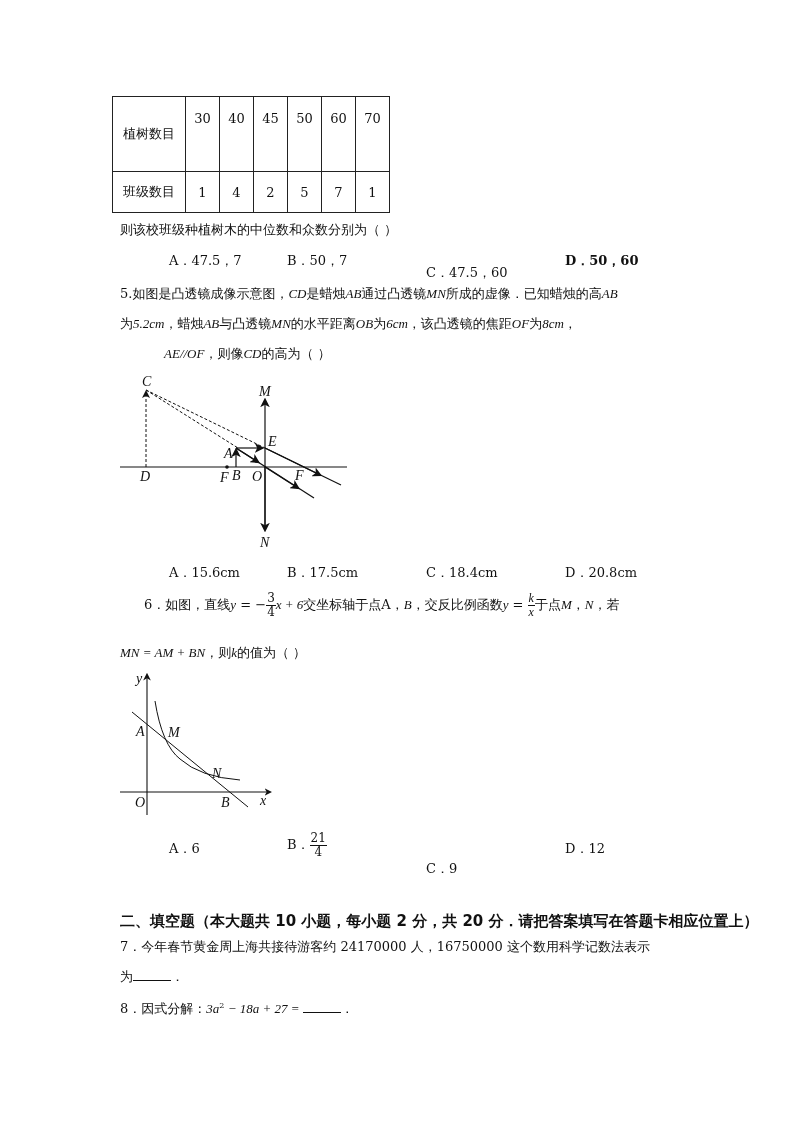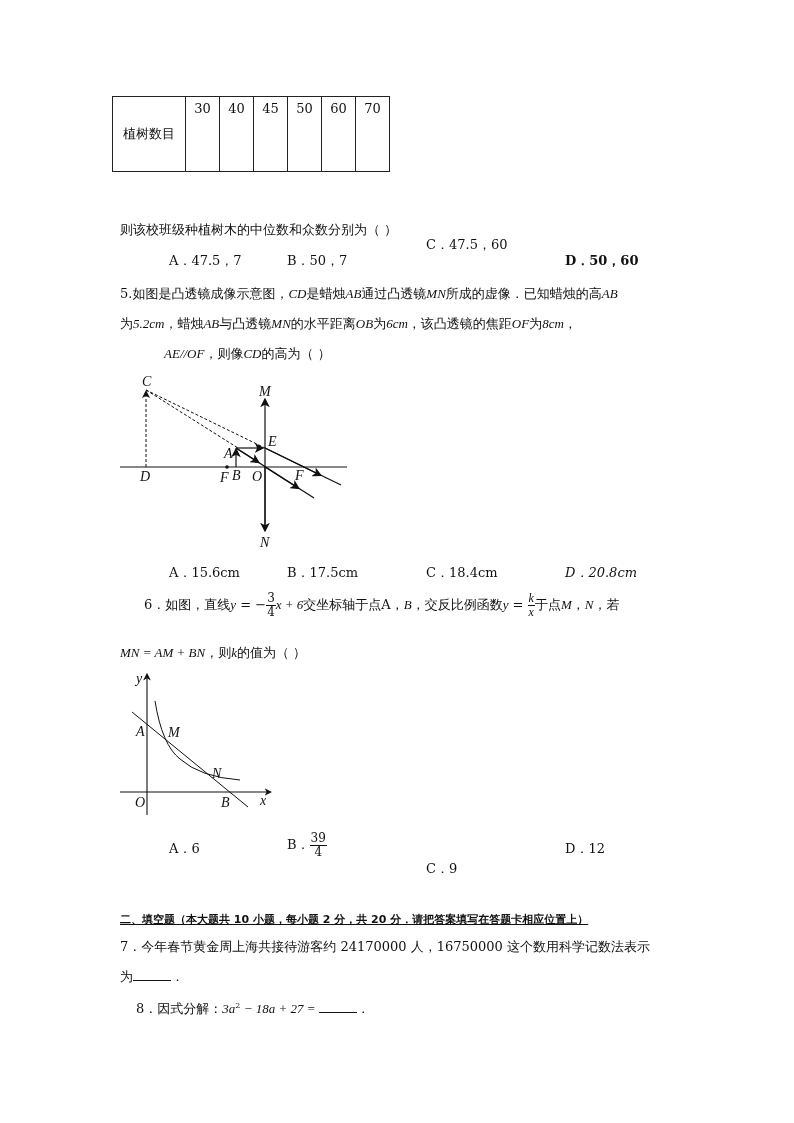--- a/index.html
+++ b/index.html
@@ -3,53 +3,62 @@
 <meta charset="utf-8">
 <style>
   html, body { margin:0; padding:0; background:#fff; }
   body { width:794px; height:1123px; position:relative; overflow:hidden;
          font-family:"DejaVu Serif","Liberation Serif",serif; color:#111; font-size:13px; }
   .abs { position:absolute; white-space:nowrap; }
   .it { font-style:italic; font-family:"Liberation Serif",serif; }
   table.data { position:absolute; left:112px; top:96px; border-collapse:collapse; font-size:13px; }
   table.data td { border:1px solid #222; text-align:center; padding:0; }
   table.data td.head { width:72px; height:74px; }
-  table.data td.val { width:33px; vertical-align:top; padding-top:4px; }
+  table.data td.val { width:33px; vertical-align:top; padding-top:14px; }
   table.data tr.r2 td { height:40px; vertical-align:middle; padding-top:0; }
   .opt { position:absolute; font-size:13px; white-space:nowrap;margin-left:29px; }
   .frac { display:inline-block; vertical-align:middle; text-align:center; line-height:1.05; font-size:12px; }
   .frac span { display:block; }
   .frac .num { border-bottom:1px solid #111; padding:0 1px; }
   .blank { display:inline-block; width:38px; border-bottom:1px solid #111; height:12px; }
-  .sec { font-weight:bold; font-family:"DejaVu Sans","Liberation Sans",sans-serif; font-size:11px;text-decoration:underline; }
+  .sec { font-weight:bold; font-family:"DejaVu Sans","Liberation Sans",sans-serif; font-size:15px; }
   svg text { font-family:"Liberation Serif",serif; font-style:italic; font-size:14px; fill:#111; }
 </style>
 </head>
 <body>
 
 <table class="data">
   <tbody>
       <tr>
     <td class="head">植树数目</td>
     <td class="val">30</td>
     <td class="val">40</td>
     <td class="val">45</td>
     <td class="val">50</td>
     <td class="val">60</td>
     <td class="val">70</td>
   </tr>
+  <tr class="r2">
+    <td class="head" style="height:40px">班级数目</td>
+    <td class="val">1</td>
+    <td class="val">4</td>
+    <td class="val">2</td>
+    <td class="val">5</td>
+    <td class="val">7</td>
+    <td class="val">1</td>
+  </tr>
 </tbody>
   </table>
 
 <div class="abs" style="left:120px;top:221px;">则该校班级种植树木的中位数和众数分别为（    ）</div>
 
 <div>
   <div class="opt" style="left:140px;top:252px;"><span>A．</span><span>47.5，7</span></div>
   <div class="opt" style="left:258px;top:252px;"><span>B．</span><span>50，7</span></div>
-  <div class="opt" style="left:397px;top:236px;text-align:right;"><span>C．</span><span>47.5，60</span></div>
+  <div class="opt" style="left:397px;top:264px;text-align:right;"><span>C．</span><span>47.5，60</span></div>
   <div class="opt" style="left:536px;top:252px;font-weight:bold;"><span>D．</span><span>50，60</span></div>
 </div>
 
 <div class="abs" style="left:120px;top:285px;">
   <span>5.如图是凸透镜成像示意图，</span><span class="it">CD</span><span>是蜡烛</span><span class="it">AB</span><span>通过凸透镜</span><span class="it">MN</span><span>所成的虚像．已知蜡烛的高</span><span class="it">AB</span>
 </div>
 <div class="abs" style="left:120px;top:315px;">
   <span>为</span><span class="it">5.2cm</span><span>，蜡烛</span><span class="it">AB</span><span>与凸透镜</span><span class="it">MN</span><span>的水平距离</span><span class="it">OB</span><span>为</span><span class="it">6cm</span><span>，该凸透镜的焦距</span><span class="it">OF</span><span>为</span><span class="it">8cm</span><span>，</span>
 </div>
 <div class="abs" style="left:120px;top:345px;margin-left:44px;">
@@ -93,21 +102,21 @@
   <text x="122" y="110">B</text>
   <text x="142" y="111">O</text>
   <text x="185" y="110">F</text>
   <text x="150" y="177">N</text>
 </svg>
 
 <div>
   <div class="opt" style="left:140px;top:564px;"><span>A．</span><span>15.6cm</span></div>
   <div class="opt" style="left:258px;top:564px;"><span>B．</span><span>17.5cm</span></div>
   <div class="opt" style="left:397px;top:564px;"><span>C．</span><span>18.4cm</span></div>
-  <div class="opt" style="left:536px;top:564px;font-style:italic;"><span>D．</span><span>20.8cm</span></div>
+  <div class="opt" style="left:536px;top:564px;"><span>D．</span><span>20.8cm</span></div>
 </div>
 
 <div class="abs" style="left:120px;top:592px;margin-left:24px;">
   <span>6．如图，直线</span><span class="it">y</span><span> = −</span><span class="frac"><span class="num">3</span><span>4</span></span><span class="it">x + 6</span><span>交坐标轴于点</span><span>A</span><span>，</span><span class="it">B</span><span>，交反比例函数</span><span class="it">y</span><span> = </span><span class="frac it"><span class="num">k</span><span>x</span></span><span>于点</span><span class="it">M</span><span>，</span><span class="it">N</span><span>，若</span>
 </div>
 <div class="abs" style="left:120px;top:644px;">
   <span class="it">MN = AM + BN</span><span>，则</span><span class="it">k</span><span>的值为（    ）</span>
 </div>
 
 <svg class="abs" style="left:110px;top:665px;" width="180" height="150">
@@ -124,27 +133,27 @@
   <text x="26" y="71">A</text>
   <text x="58" y="72">M</text>
   <text x="102" y="113">N</text>
   <text x="25" y="142">O</text>
   <text x="111" y="142">B</text>
   <text x="150" y="140">x</text>
 </svg>
 
 <div>
   <div class="opt" style="left:140px;top:840px;"><span>A．</span><span>6</span></div>
-  <div class="opt" style="left:258px;top:832px;"><span>B．</span><span class="frac"><span class="num">39</span><span>4</span></span></div>
+  <div class="opt" style="left:258px;top:832px;"><span>B．</span><span class="frac"><span class="num">21</span><span>4</span></span></div>
   <div class="opt" style="left:397px;top:860px;"><span>C．</span><span>9</span></div>
   <div class="opt" style="left:536px;top:840px;"><span>D．</span><span>12</span></div>
 </div>
 
 <div class="abs sec" style="left:120px;top:912px;">二、填空题（本大题共 10 小题，每小题 2 分，共 20 分．请把答案填写在答题卡相应位置上）</div>
 
 <div class="abs" style="left:120px;top:938px;">7．今年春节黄金周上海共接待游客约 24170000 人，16750000 这个数用科学记数法表示</div>
 <div class="abs" style="left:120px;top:968px;">
   <span>为</span><span class="blank"></span><span>．</span>
 </div>
 
-<div class="abs" style="left:120px;top:1000px;margin-left:16px;">
+<div class="abs" style="left:120px;top:1000px;">
   <span>8．因式分解：</span><span class="it">3a</span><sup style="font-size:8px">2</sup><span class="it"> − 18a + 27 = </span><span class="blank"></span><span>．</span>
 </div>
 
 </body></html>

